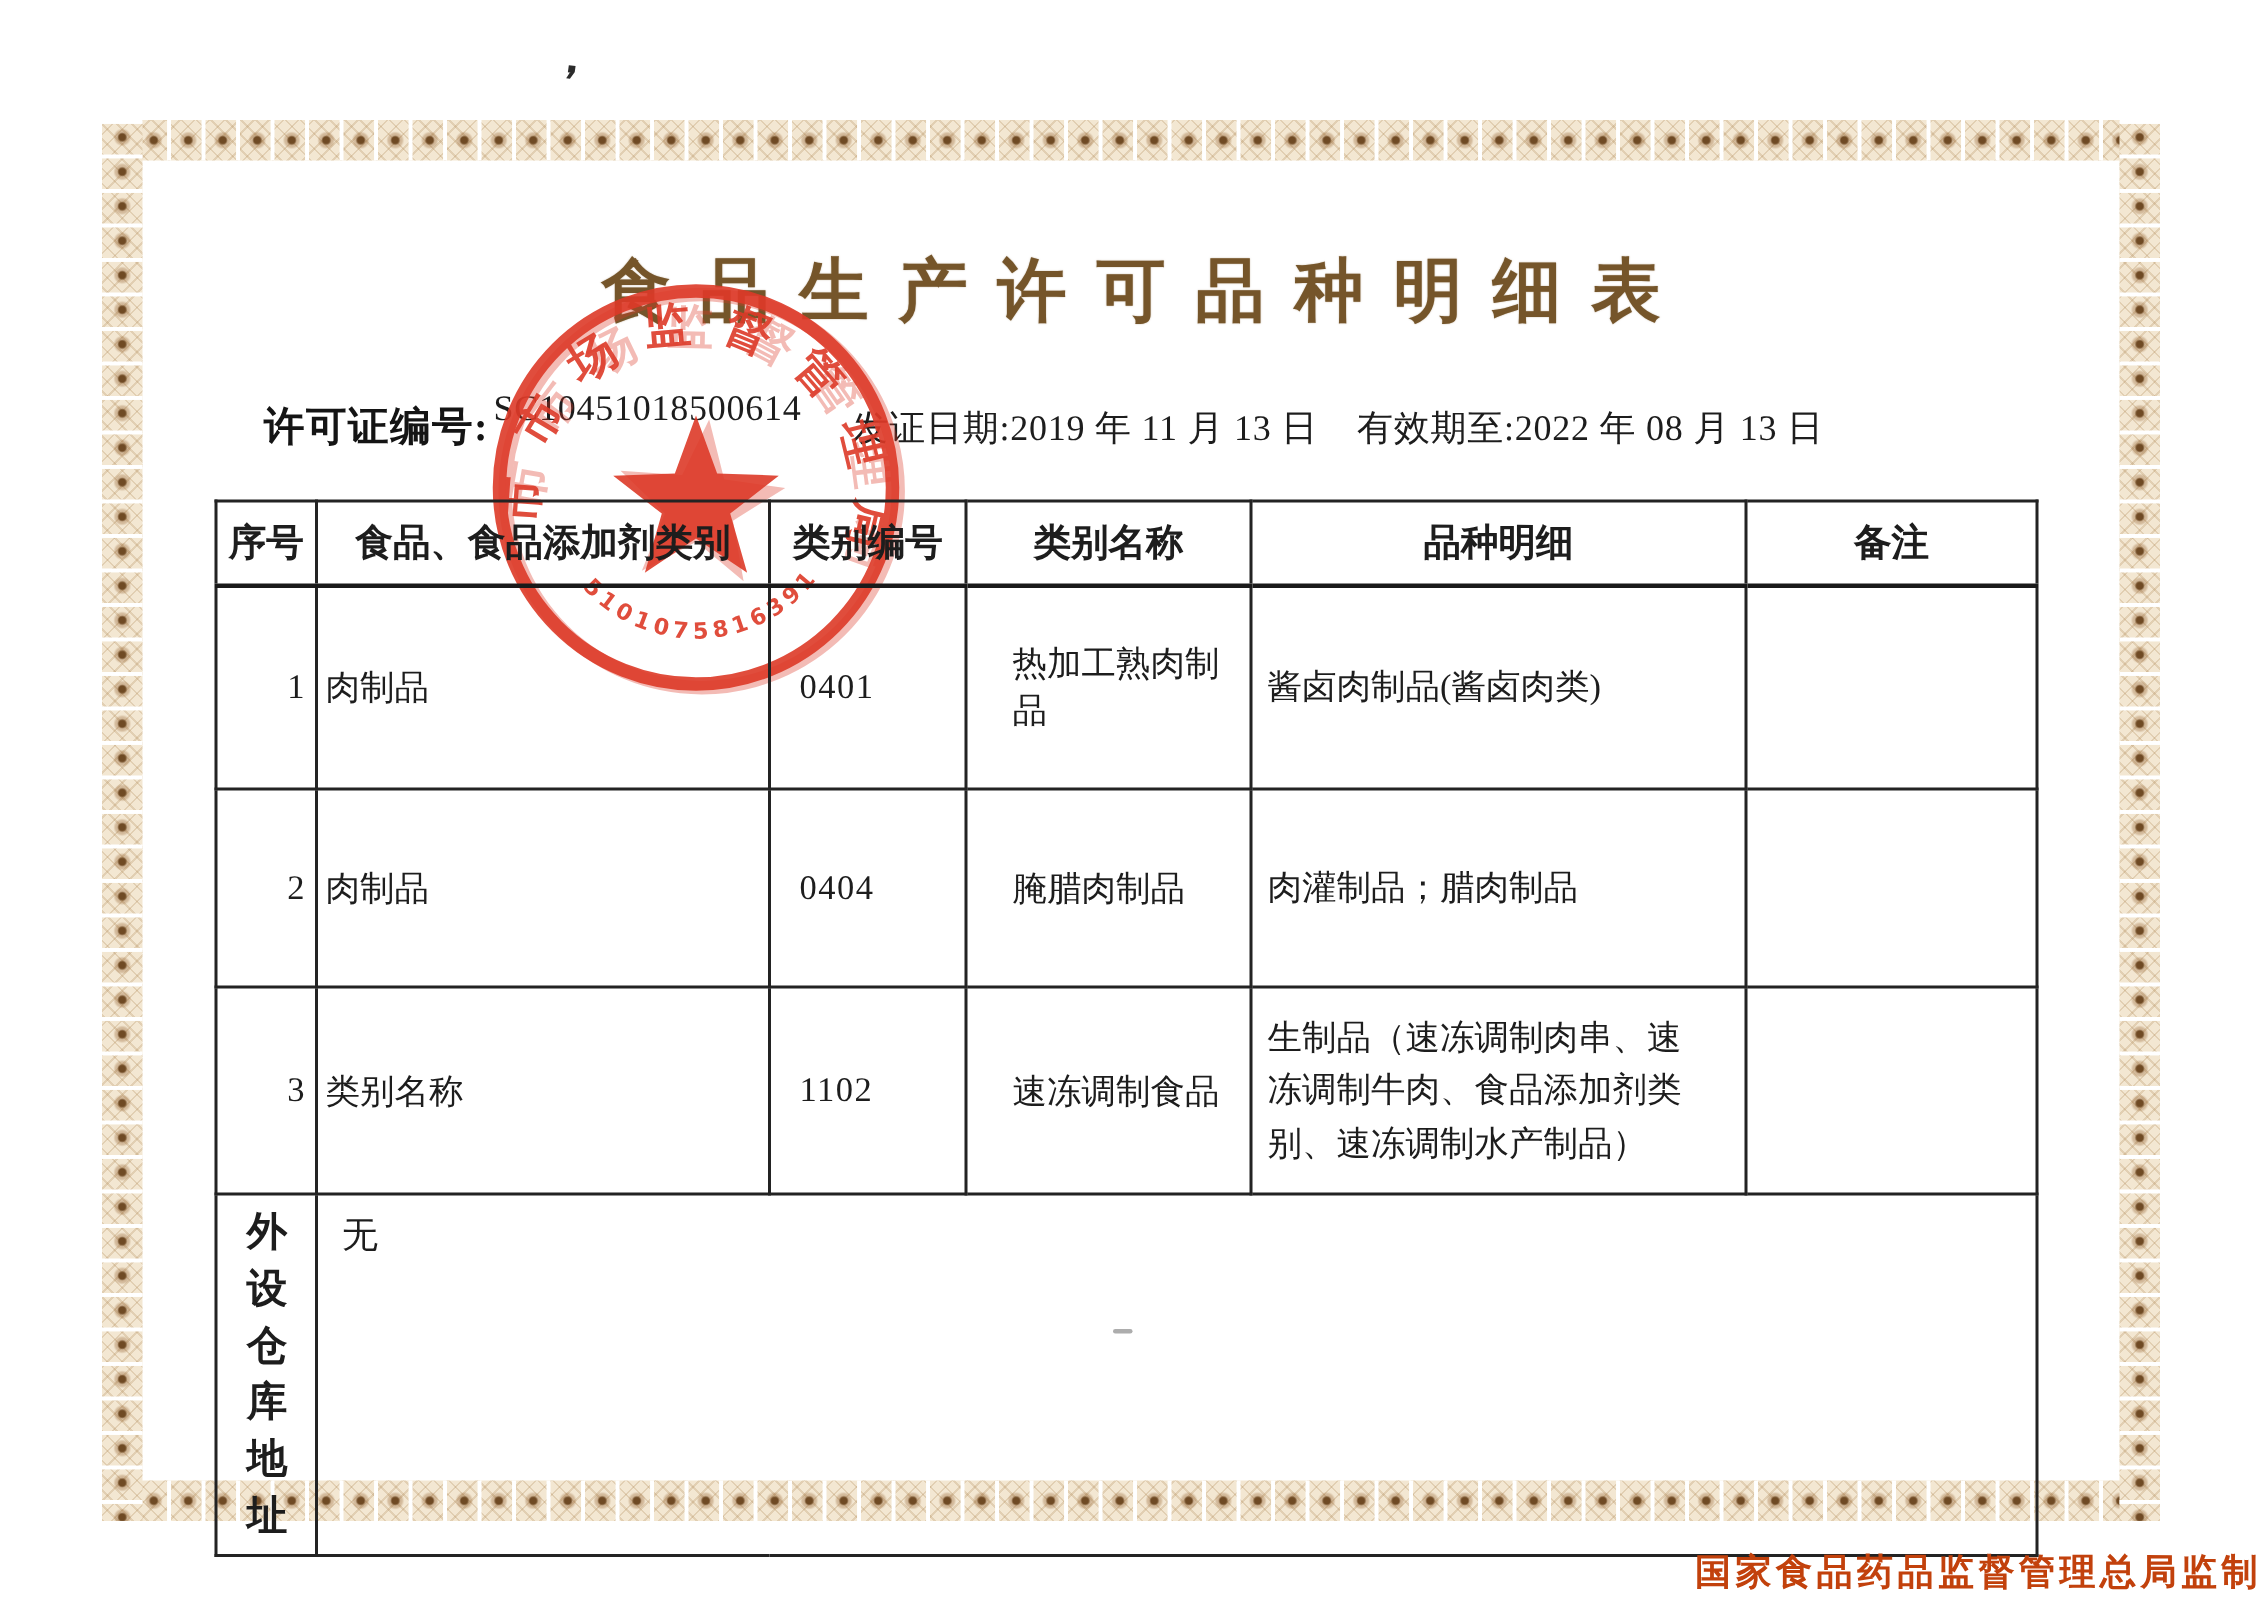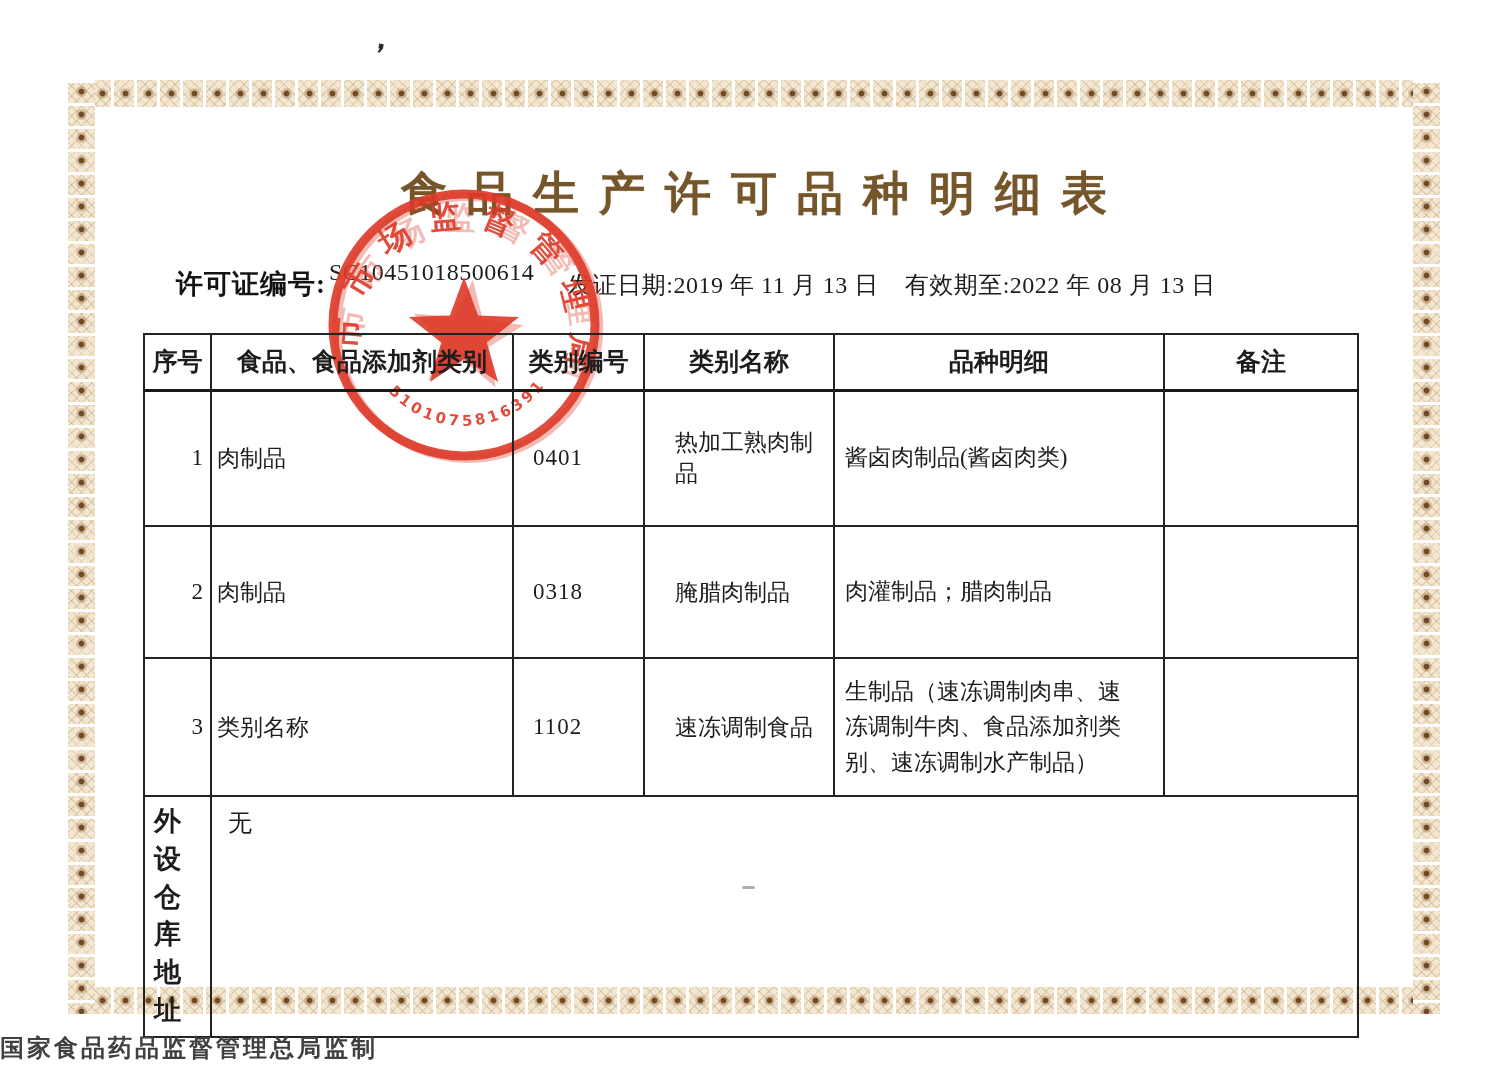--- a/index.html
+++ b/index.html
@@ -89,29 +89,29 @@
   td.cell-code { padding-left:19px; letter-spacing:1px;border-radius:11px; }
   td.cell-name { padding-left:30px; }
   td.cell-det  { padding-left:10px; padding-right:24px; line-height:1.55; }
   tr.row-1 { height:136px; }
   tr.row-2 { height:132px; }
   tr.row-3 { height:138px; }
   tr.row-wh { height:117px; }
   td.cell-wh-label {
     font-size:27px; font-weight:bold;
     padding:6px 6px 6px 9px; line-height:1.4;
-    vertical-align:middle; letter-spacing:2px;
+    vertical-align:middle; letter-spacing:2px;text-align:center;
   }
   td.cell-wh-value { vertical-align:top; padding:10px 0 0 16px; font-size:24px; }
 
   
   .doc-footer {
     position:absolute; top:1032px; left:0; width:100%;
-    text-align:left; font-size:24px; font-weight:bold;
-    letter-spacing:3px; color:#404040;
+    text-align:right; font-size:24px; font-weight:bold;
+    letter-spacing:3px; color:#c2410c;
   }
 
   
   .artifact-quote {
     position:absolute; left:366px; top:16px;
     font-size:32px; font-weight:bold; color:#2b2b2b;
     transform:rotate(8deg);
   }
   .artifact-dash {
     position:absolute; left:742px; top:886px;
@@ -191,21 +191,21 @@
         <td class="cell-no">1</td>
         <td class="cell-cat">肉制品</td>
         <td class="cell-code">0401</td>
         <td class="cell-name">热加工熟肉制品</td>
         <td class="cell-det">酱卤肉制品(酱卤肉类)</td>
         <td class="cell-rem"></td>
       </tr>
       <tr class="row-2">
         <td class="cell-no">2</td>
         <td class="cell-cat">肉制品</td>
-        <td class="cell-code">0318</td>
+        <td class="cell-code">0404</td>
         <td class="cell-name">腌腊肉制品</td>
         <td class="cell-det">肉灌制品；腊肉制品</td>
         <td class="cell-rem"></td>
       </tr>
       <tr class="row-3">
         <td class="cell-no">3</td>
         <td class="cell-cat">类别名称</td>
         <td class="cell-code">1102</td>
         <td class="cell-name">速冻调制食品</td>
         <td class="cell-det">生制品（速冻调制肉串、速冻调制牛肉、食品添加剂类别、速冻调制水产制品）</td>

